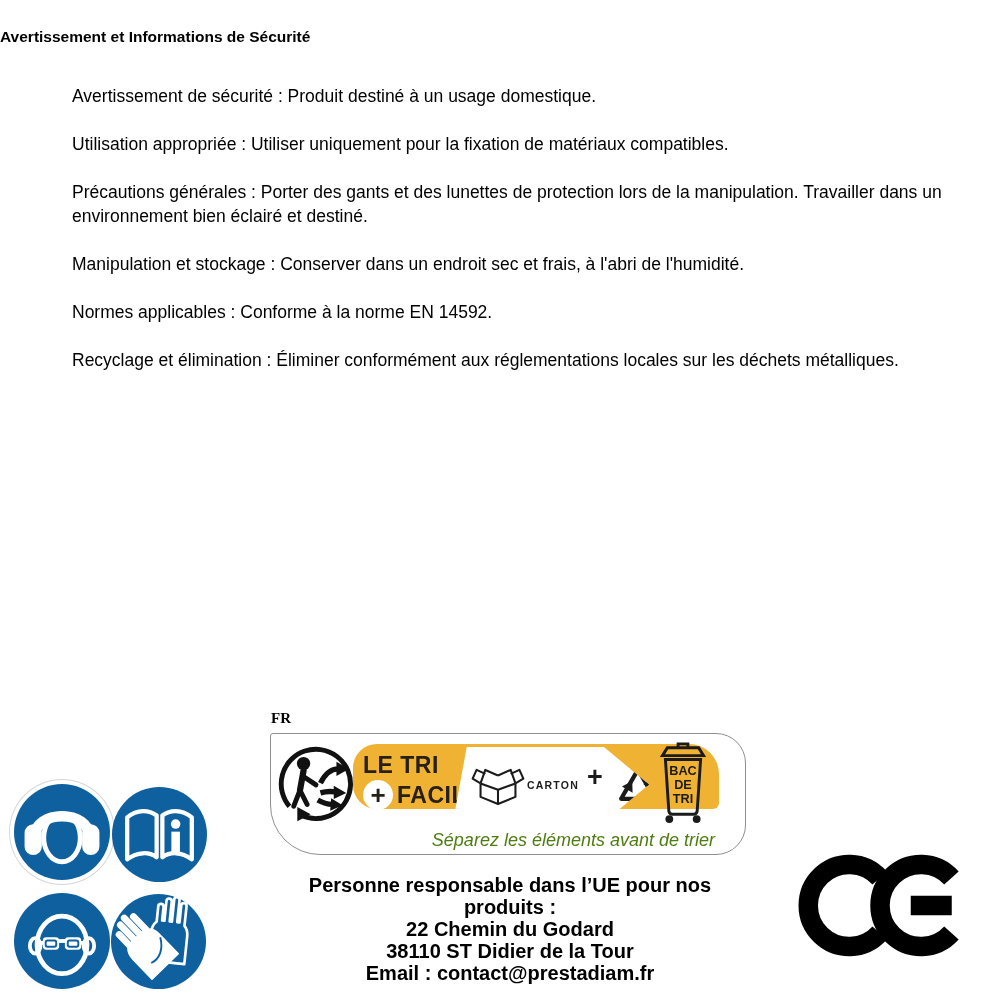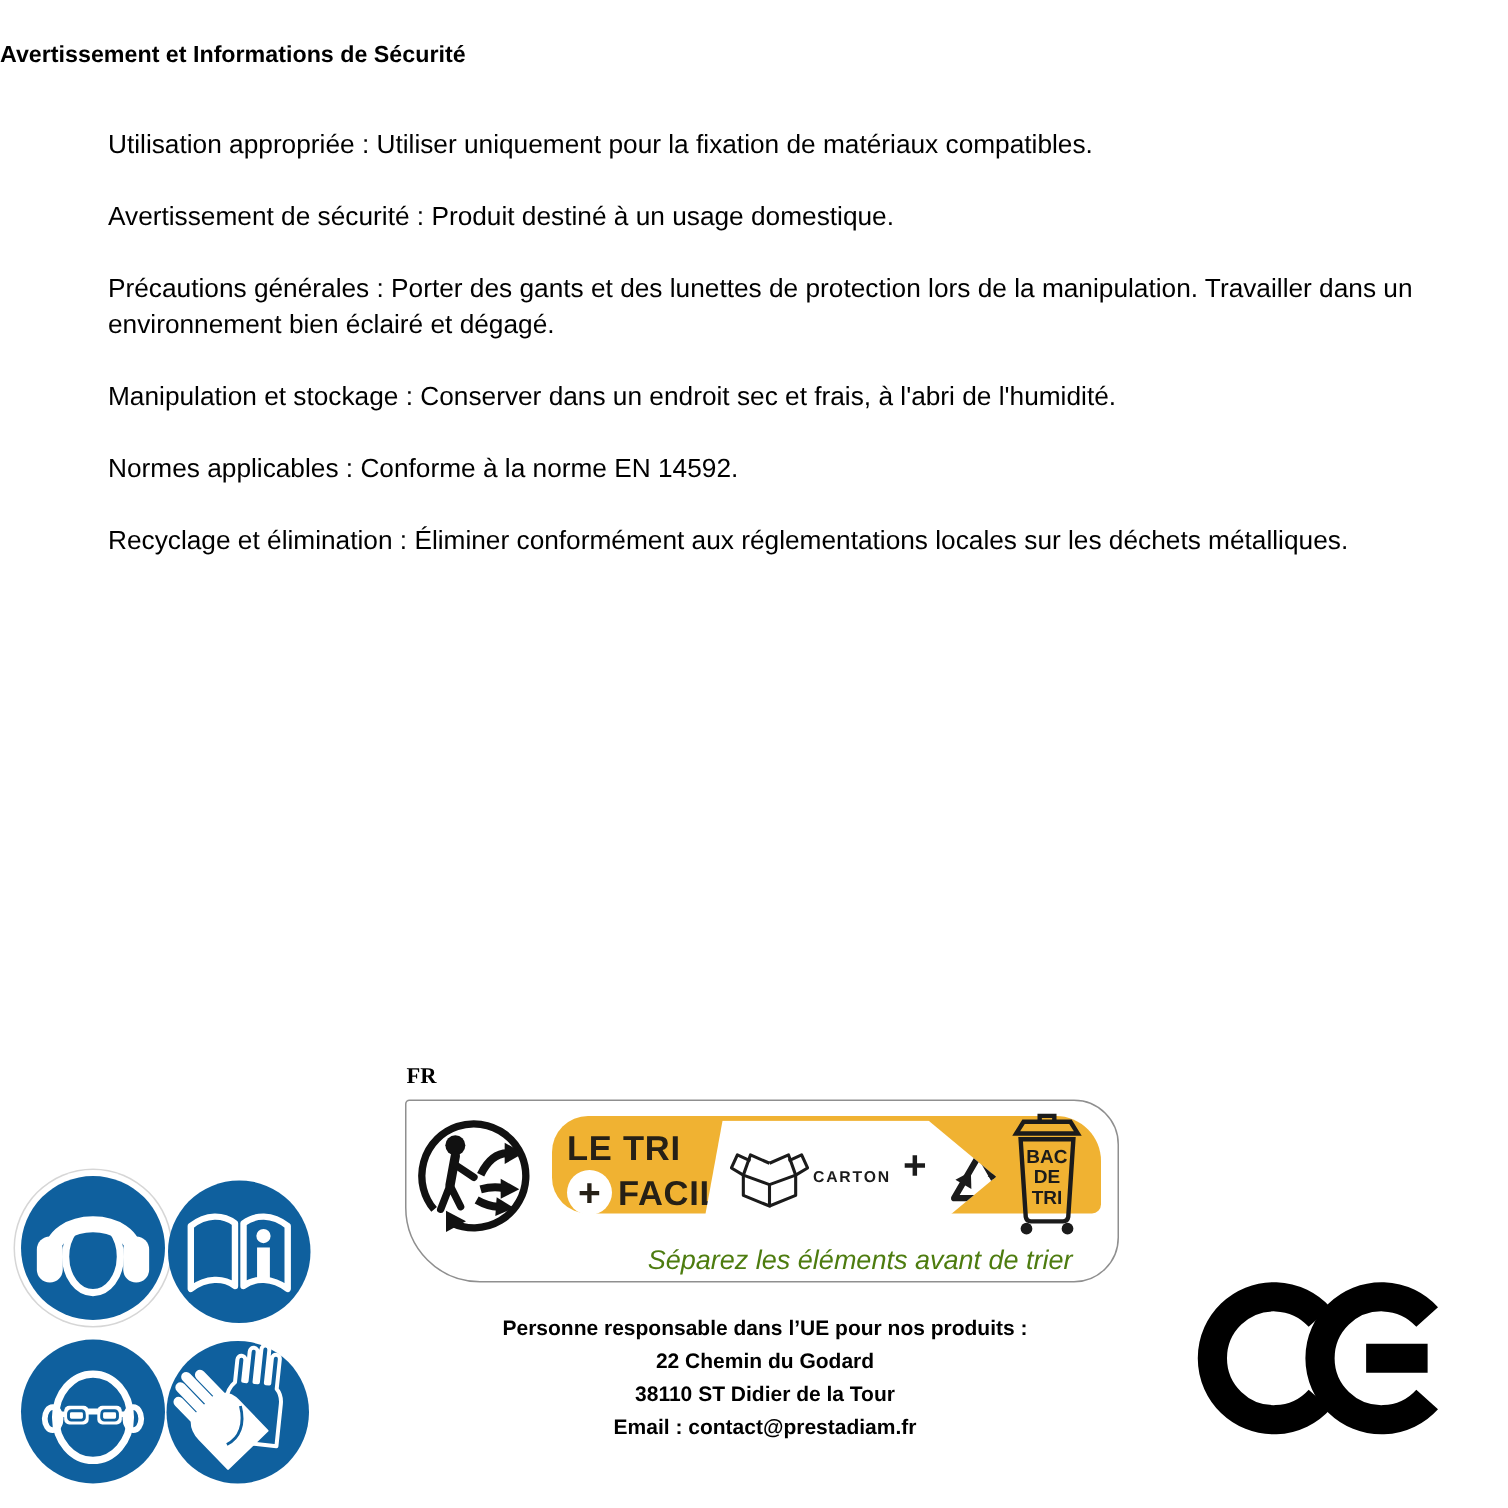--- a/index.html
+++ b/index.html
@@ -25,21 +25,21 @@
   #picto-book{left:112px;top:787px;width:95px;height:95px;}
   #picto-glasses{left:14px;top:893px;width:96px;height:96px;}
   #picto-gloves{left:111px;top:894px;width:95px;height:95px;}
 
   
   .fr-code{position:absolute;left:271px;top:710px;font-size:15px;font-weight:bold;font-family:Liberation Serif, serif;}
   .tri-label{position:absolute;left:270px;top:733px;width:476px;height:122px;
     background:#fff;border:1.5px solid var(--label-border);
     border-radius:3px 30px 30px 50px;box-sizing:border-box;}
   .triman{position:absolute;left:5px;top:10px;width:80px;height:80px;}
-  .yellow-band{position:absolute;left:97px;top:10px;width:366px;height:65px;
+  .yellow-band{position:absolute;left:82px;top:10px;width:366px;height:65px;
     background:var(--banner-yellow);border-radius:24px 30px 6px 24px;}
   .headline{position:absolute;left:10px;top:9px;color:#262016;}
   .h-top{font-size:23px;font-weight:800;letter-spacing:.5px;line-height:24px;}
   .h-bottom{display:flex;align-items:center;gap:4px;margin-top:3px;}
   .plus-circle{width:30px;height:30px;border-radius:50%;background:#fff;
     display:flex;align-items:center;justify-content:center;
     font-size:26px;font-weight:800;line-height:1;color:#262016;}
   .h-facile{font-size:23px;font-weight:800;letter-spacing:.5px;}
   .chevron-white{position:absolute;left:100px;top:3px;width:196px;height:75px;background:#fff;
     clip-path:polygon(7% 0,77% 0,100% 50%,77% 100%,0 100%);
@@ -47,34 +47,34 @@
   .mat{display:flex;flex-direction:row;align-items:center;}
   .mat svg{display:block;}
   .mat-label{font-size:10.5px;font-weight:bold;letter-spacing:1.2px;color:var(--ink);margin-top:1px;}
   .mat-plus{font-size:27px;font-weight:800;color:var(--ink);margin:0 0 14px 0;}
   .bin{position:absolute;left:299px;top:-4px;width:62px;height:84px;}
   .bin text{font-family:"Liberation Sans","DejaVu Sans",sans-serif;font-weight:bold;font-size:13px;fill:var(--ink);}
   .tagline{position:absolute;right:30px;top:96px;font-size:18px;font-style:italic;color:#4d7c0f;white-space:nowrap;}
 
   
   .address{position:absolute;left:280px;top:874px;width:460px;text-align:center;
-    font-weight:bold;font-size:14px;line-height:22px;}
+    font-weight:bold;font-size:20px;line-height:22px;}
 
   
   .ce{position:absolute;left:798px;top:843px;width:164px;height:125px;}
 </style>
 </head>
 <body>
 
 <div class="page-title">Avertissement et Informations de Sécurité</div>
 
 <div class="text-block">
+  <p>Avertissement de sécurité : Produit destiné à un usage domestique.</p>
   <p>Utilisation appropriée : Utiliser uniquement pour la fixation de matériaux compatibles.</p>
-  <p>Avertissement de sécurité : Produit destiné à un usage domestique.</p>
-  <p>Précautions générales : Porter des gants et des lunettes de protection lors de la manipulation. Travailler dans un environnement bien éclairé et dégagé.</p>
+  <p>Précautions générales : Porter des gants et des lunettes de protection lors de la manipulation. Travailler dans un environnement bien éclairé et destiné.</p>
   <p>Manipulation et stockage : Conserver dans un endroit sec et frais, à l'abri de l'humidité.</p>
   <p>Normes applicables : Conforme à la norme EN 14592.</p>
   <p>Recyclage et élimination : Éliminer conformément aux réglementations locales sur les déchets métalliques.</p>
 </div>
 
 <div class="picto sticker" id="picto-ear">
   <svg viewBox="0 0 100 100">
     <path d="M21,56 C21,26 79,26 79,56" stroke="#fff" stroke-width="11" fill="none"></path>
     <rect x="11" y="42" width="18" height="32" rx="9" fill="#fff"></rect>
     <rect x="71" y="42" width="18" height="32" rx="9" fill="#fff"></rect>

